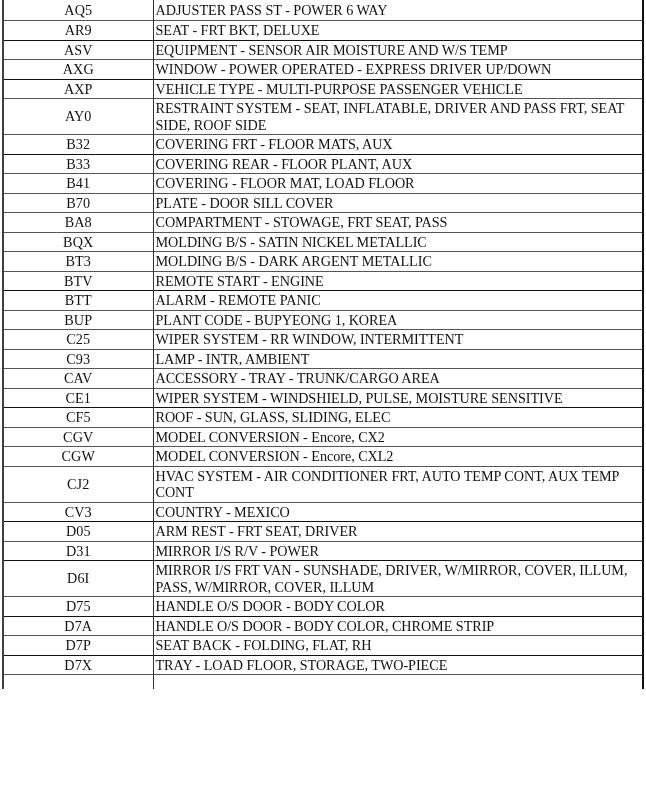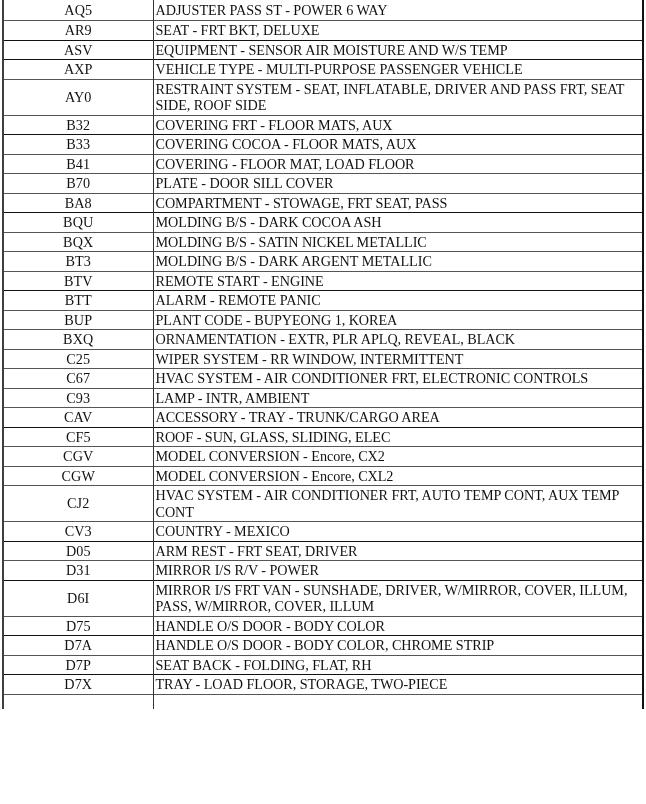--- a/index.html
+++ b/index.html
@@ -69,52 +69,52 @@
         <td class="desc">ADJUSTER PASS ST - POWER 6 WAY</td>
       </tr>
       <tr class="single">
         <td class="code">AR9</td>
         <td class="desc">SEAT - FRT BKT, DELUXE</td>
       </tr>
       <tr class="single dark">
         <td class="code">ASV</td>
         <td class="desc">EQUIPMENT - SENSOR AIR MOISTURE AND W/S TEMP</td>
       </tr>
+      <tr class="single">
+        <td class="code">AXG</td>
+        <td class="desc">WINDOW - POWER OPERATED - EXPRESS DRIVER UP/DOWN</td>
+      </tr>
       <tr class="single dark">
         <td class="code">AXP</td>
         <td class="desc">VEHICLE TYPE - MULTI-PURPOSE PASSENGER VEHICLE</td>
       </tr>
       <tr class="double">
         <td class="code">AY0</td>
         <td class="desc">RESTRAINT SYSTEM - SEAT, INFLATABLE, DRIVER AND PASS FRT, SEAT SIDE, ROOF SIDE</td>
       </tr>
       <tr class="single">
         <td class="code">B32</td>
         <td class="desc">COVERING FRT - FLOOR MATS, AUX</td>
       </tr>
       <tr class="single dark">
         <td class="code">B33</td>
-        <td class="desc">COVERING COCOA - FLOOR MATS, AUX</td>
+        <td class="desc">COVERING REAR - FLOOR PLANT, AUX</td>
       </tr>
       <tr class="single">
         <td class="code">B41</td>
         <td class="desc">COVERING - FLOOR MAT, LOAD FLOOR</td>
       </tr>
       <tr class="single">
         <td class="code">B70</td>
         <td class="desc">PLATE - DOOR SILL COVER</td>
       </tr>
       <tr class="single">
         <td class="code">BA8</td>
         <td class="desc">COMPARTMENT - STOWAGE, FRT SEAT, PASS</td>
       </tr>
-      <tr class="single dark">
-        <td class="code">BQU</td>
-        <td class="desc">MOLDING B/S - DARK COCOA ASH</td>
-      </tr>
       <tr class="single">
         <td class="code">BQX</td>
         <td class="desc">MOLDING B/S - SATIN NICKEL METALLIC</td>
       </tr>
       <tr class="single">
         <td class="code">BT3</td>
         <td class="desc">MOLDING B/S - DARK ARGENT METALLIC</td>
       </tr>
       <tr class="single">
         <td class="code">BTV</td>
@@ -122,38 +122,34 @@
       </tr>
       <tr class="single dark">
         <td class="code">BTT</td>
         <td class="desc">ALARM - REMOTE PANIC</td>
       </tr>
       <tr class="single">
         <td class="code">BUP</td>
         <td class="desc">PLANT CODE - BUPYEONG 1, KOREA</td>
       </tr>
       <tr class="single">
-        <td class="code">BXQ</td>
-        <td class="desc">ORNAMENTATION - EXTR, PLR APLQ, REVEAL, BLACK</td>
-      </tr>
-      <tr class="single">
         <td class="code">C25</td>
         <td class="desc">WIPER SYSTEM - RR WINDOW, INTERMITTENT</td>
       </tr>
       <tr class="single">
-        <td class="code">C67</td>
-        <td class="desc">HVAC SYSTEM - AIR CONDITIONER FRT, ELECTRONIC CONTROLS</td>
-      </tr>
-      <tr class="single">
         <td class="code">C93</td>
         <td class="desc">LAMP - INTR, AMBIENT</td>
       </tr>
       <tr class="single">
         <td class="code">CAV</td>
         <td class="desc">ACCESSORY - TRAY - TRUNK/CARGO AREA</td>
+      </tr>
+      <tr class="single">
+        <td class="code">CE1</td>
+        <td class="desc">WIPER SYSTEM - WINDSHIELD, PULSE, MOISTURE SENSITIVE</td>
       </tr>
       <tr class="single dark">
         <td class="code">CF5</td>
         <td class="desc">ROOF - SUN, GLASS, SLIDING, ELEC</td>
       </tr>
       <tr class="single">
         <td class="code">CGV</td>
         <td class="desc">MODEL CONVERSION - Encore, CX2</td>
       </tr>
       <tr class="single">

